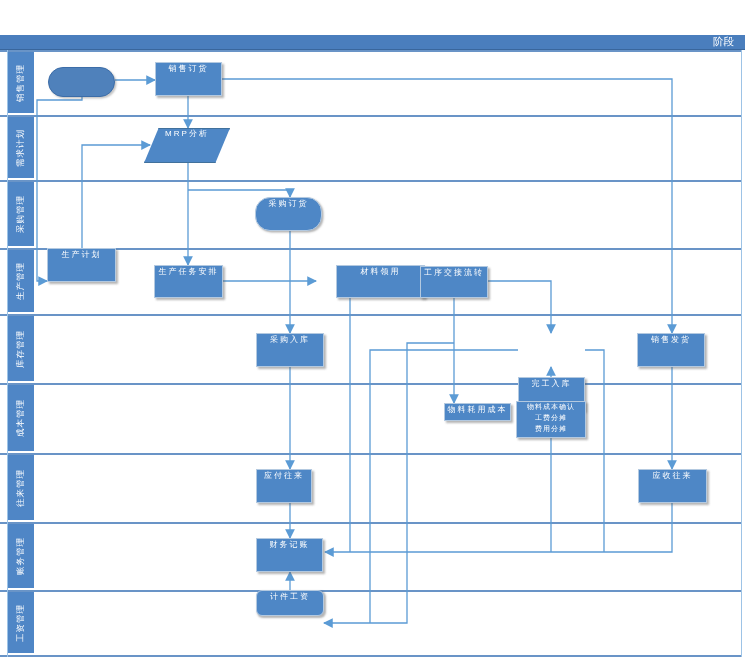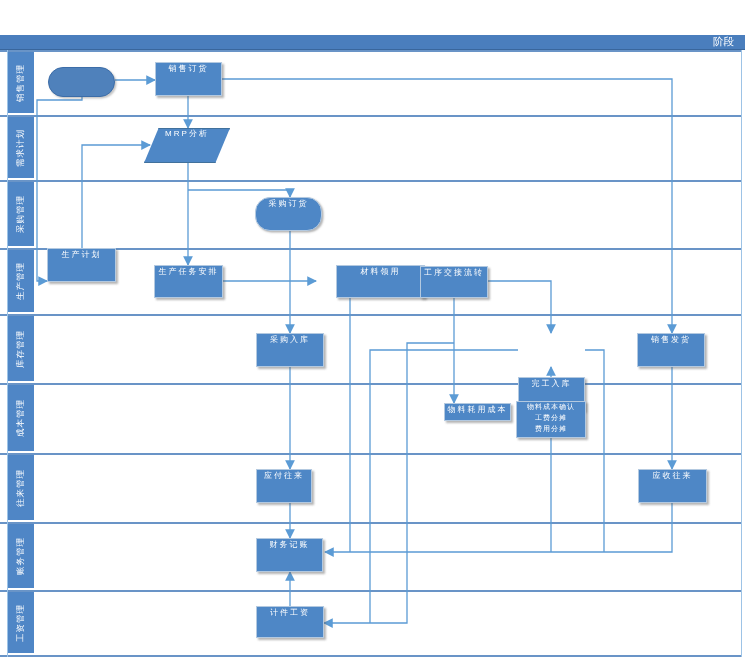--- a/index.html
+++ b/index.html
@@ -160,20 +160,20 @@
         </div>
         <div class="node rect" style="left: 256px; top: 419px; width: 56px; height: 34px;">
           <div class="lbl">应付往来</div>
         </div>
         <div class="node rect" style="left: 638px; top: 419px; width: 69px; height: 34px; font-family: Liberation Serif, serif;">
           <div class="lbl">应收往来</div>
         </div>
         <div class="node rect" style="left: 256px; top: 488px; width: 67px; height: 34px;">
           <div class="lbl">财务记账</div>
         </div>
-        <div class="node rect" style="left: 256px; top: 556px; width: 68px; height: 32px;">
+        <div class="node rect" style="left: 256px; top: 540px; width: 68px; height: 26px; border-radius: 6px;">
           <div class="lbl">计件工资</div>
         </div>
       </div>
     <div class="vline" style="left:741px;"></div>
     <div class="vline" style="left:7px;"></div>
   </div>
 </div>
 
 </body></html>

